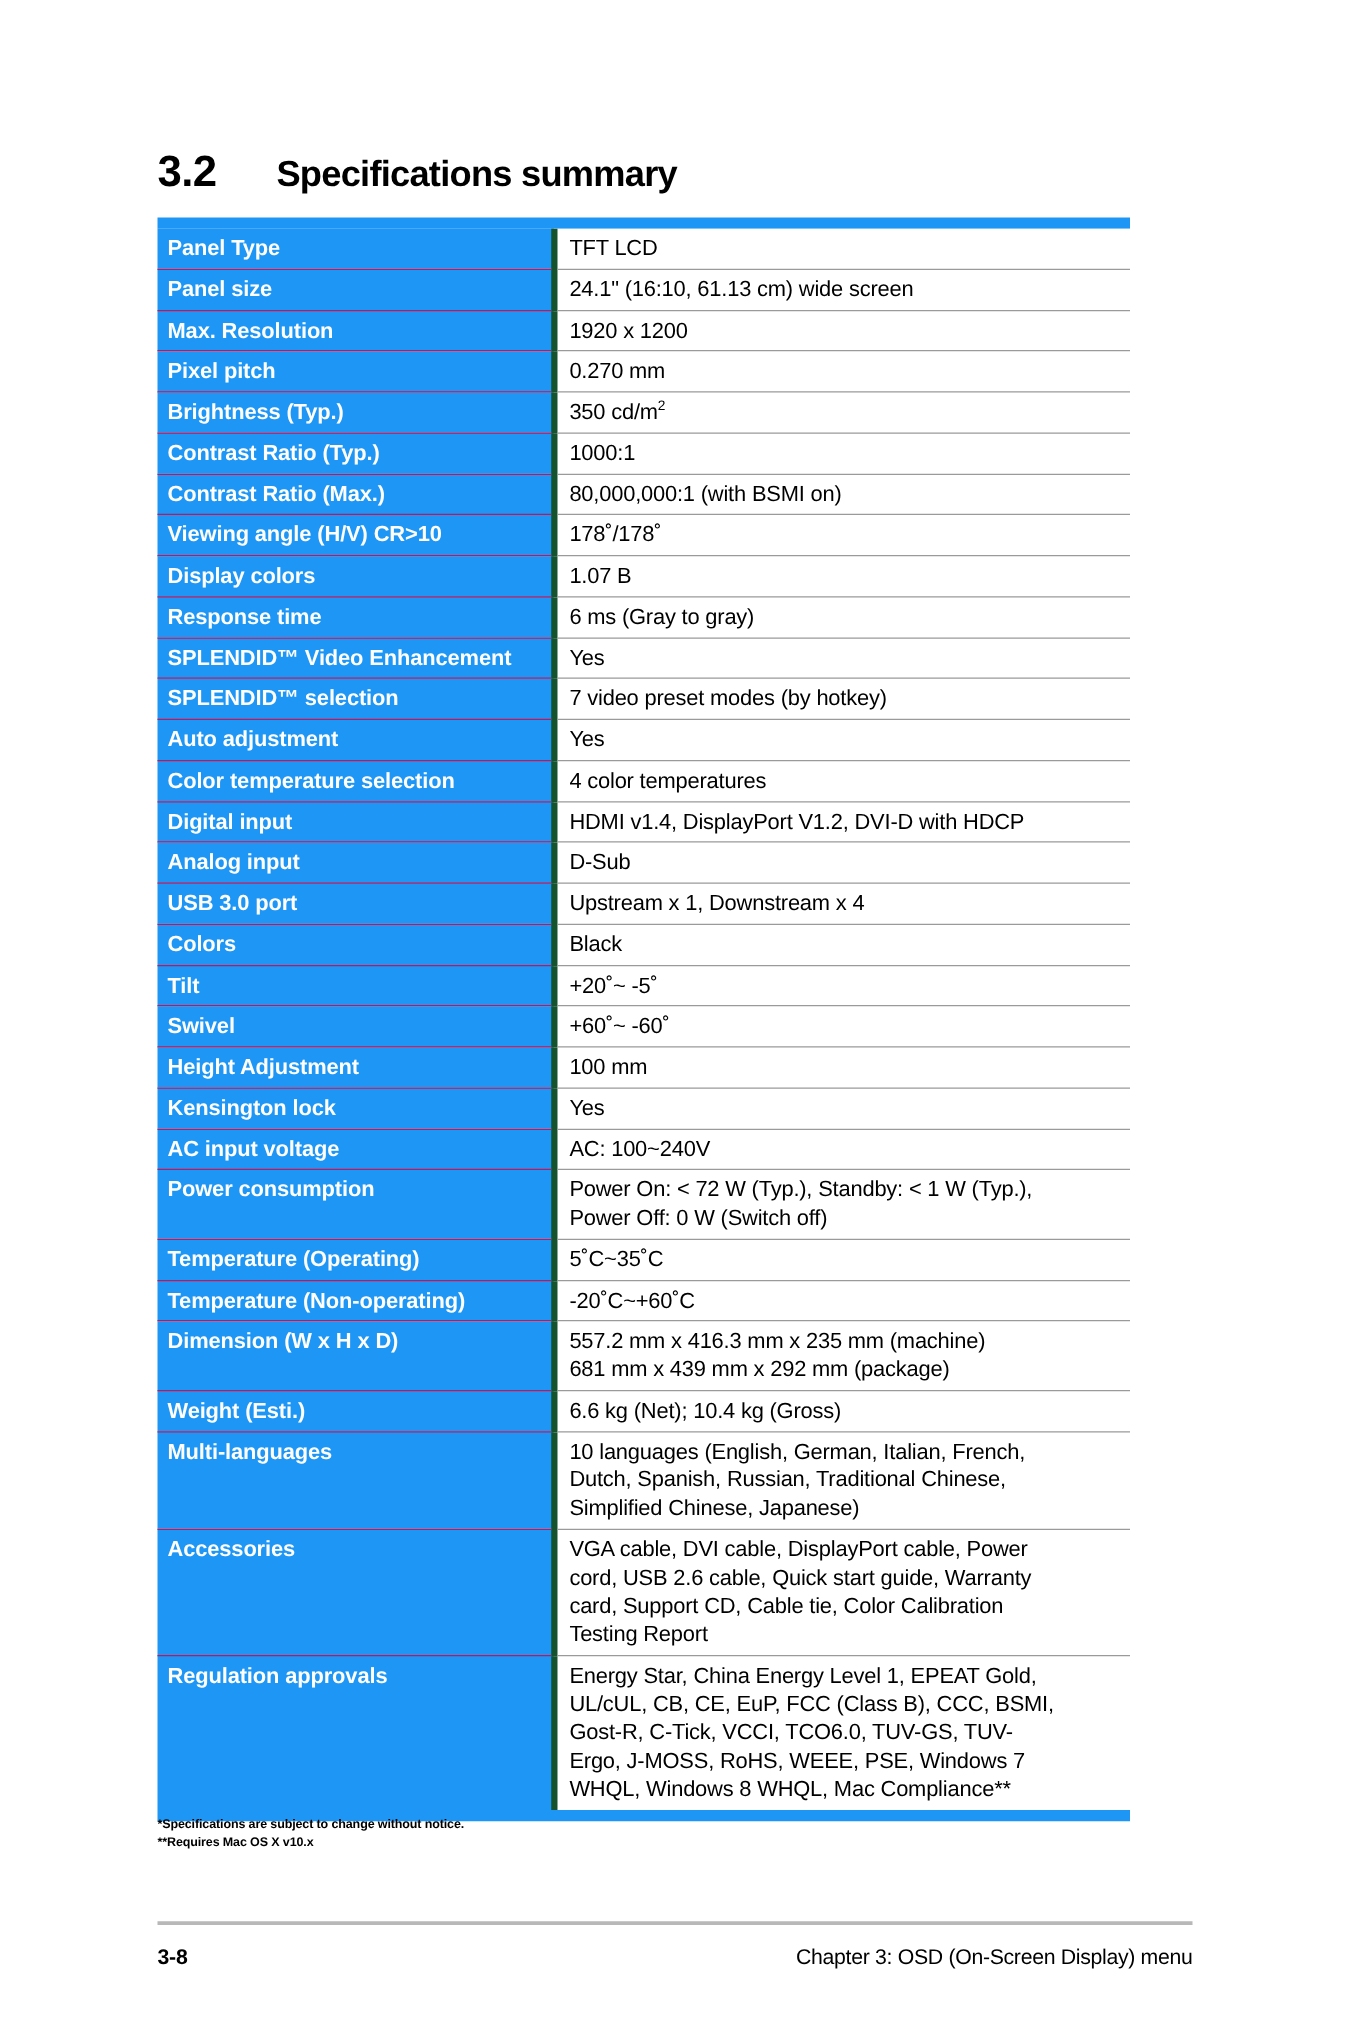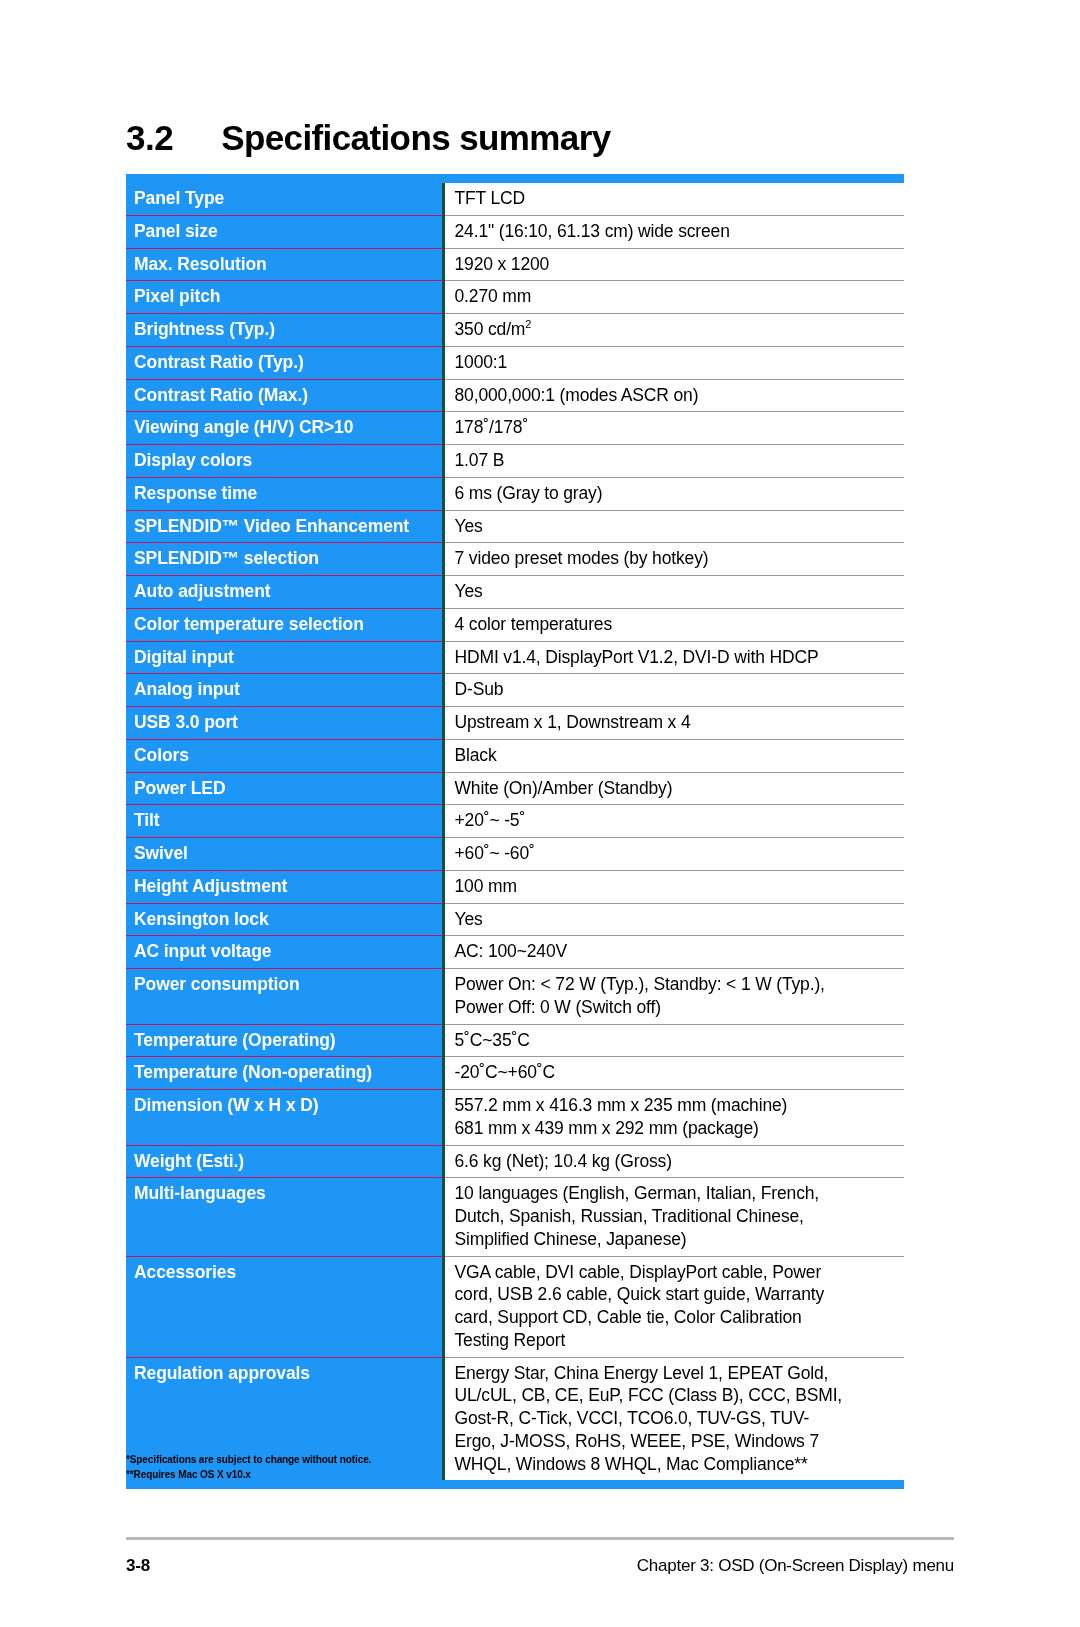--- a/index.html
+++ b/index.html
@@ -32,21 +32,21 @@
     display: flex;
     align-items: baseline;
     white-space: nowrap;
   }
   .heading-num {
     font-size: 35px;
     font-weight: bold;
     letter-spacing: -0.5px;
   }
   .heading-title {
-    font-size: 35px;
+    font-size: 29px;
     font-weight: bold;
     margin-left: 48px;
     letter-spacing: -0.6px;
   }
 
   
   .spec-table {
     position: absolute;
     left: 126px;
     top: 174px;
@@ -83,21 +83,21 @@
   }
   .spec-table tr.first-row td.lbl { border-top: none; }
 
   .spec-table td.val {
     background: #ffffff;
     color: #000000;
     font-size: 17.5px;
     padding: 4px 6px 5px 10px;
     vertical-align: top;
     border-top: 1px solid #9a9a9a;
-    border-left: 3px solid #14532d;
+    border-left: 5px solid #14532d;
     line-height: 1.30;
     letter-spacing: -0.15px;
     white-space: pre-line;
   }
   .spec-table tr.first-row td.val { border-top: none; }
 
   sup.unit {
     font-size: 11px;
     vertical-align: super;
     line-height: 0;
@@ -180,21 +180,21 @@
         <tr>
           <td class="lbl">Brightness (Typ.)</td>
           <td class="val"><span>350 cd/m</span><sup class="unit">2</sup></td>
         </tr>
         <tr>
           <td class="lbl">Contrast Ratio (Typ.)</td>
           <td class="val">1000:1</td>
         </tr>
         <tr>
           <td class="lbl">Contrast Ratio (Max.)</td>
-          <td class="val">80,000,000:1 (modes ASCR on)</td>
+          <td class="val">80,000,000:1 (with BSMI on)</td>
         </tr>
         <tr>
           <td class="lbl">Viewing angle (H/V) CR&gt;10</td>
           <td class="val">178˚/178˚</td>
         </tr>
         <tr>
           <td class="lbl">Display colors</td>
           <td class="val">1.07 B</td>
         </tr>
         <tr>
@@ -225,24 +225,20 @@
           <td class="lbl">Analog input</td>
           <td class="val">D-Sub</td>
         </tr>
         <tr>
           <td class="lbl">USB 3.0 port</td>
           <td class="val">Upstream x 1, Downstream x 4</td>
         </tr>
         <tr>
           <td class="lbl">Colors</td>
           <td class="val">Black</td>
-        </tr>
-        <tr>
-          <td class="lbl">Power LED</td>
-          <td class="val">White (On)/Amber (Standby)</td>
         </tr>
         <tr>
           <td class="lbl">Tilt</td>
           <td class="val">+20˚~ -5˚</td>
         </tr>
         <tr>
           <td class="lbl">Swivel</td>
           <td class="val">+60˚~ -60˚</td>
         </tr>
         <tr>

